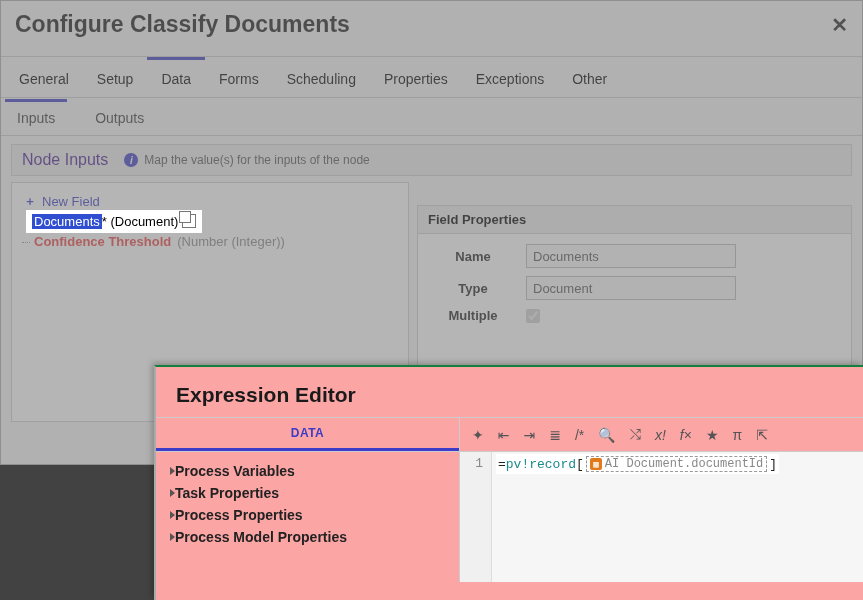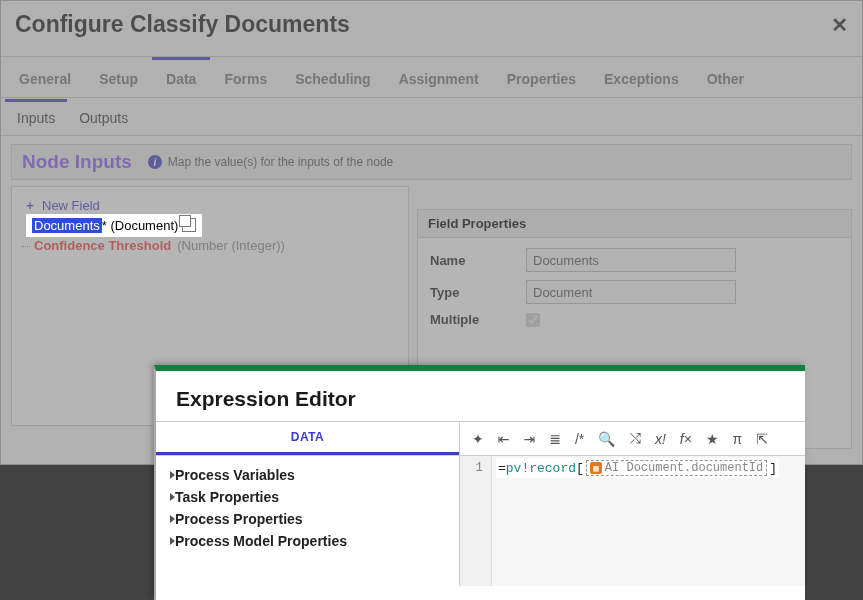--- a/index.html
+++ b/index.html
@@ -3,57 +3,57 @@
 <meta charset="utf-8">
 <style>
   * { box-sizing: border-box; margin: 0; padding: 0; }
   html, body { width: 863px; height: 600px; font-family: Arial, Helvetica, sans-serif; font-size: 13px; background: #000; overflow: hidden; }
   .overlay { position: absolute; inset: 0; background: rgba(120,120,120,0.55); pointer-events: none; z-index: 5; }
   .dialog { position: absolute; top: 0; left: 0; width: 863px; height: 465px; background: #f7f7f7; border: 1px solid #aaa; }
   .dialog-header { display: flex; align-items: center; justify-content: space-between; padding: 10px 14px 18px 14px; }
   .dialog-header h1 { font-size: 23px; font-weight: 700; color: #1a1a1a; }
   .close-x { font-size: 20px; font-weight: 900; color: #222; cursor: pointer; }
   .tabstrip { height: 42px; display: flex; align-items: center; border-top: 1px solid #ccc; border-bottom: 1px solid #ccc; background: #f7f7f7; padding: 0 4px; gap: 0; }
-  .tab { padding: 0 14px; height: 40px; display: flex; align-items: center; color: #737373; font-size: 14px; cursor: pointer; border-top: 3px solid transparent; font-weight: bold; }
+  .tab { padding: 0 14px; height: 40px; display: flex; align-items: center; color: #000000; font-size: 14px; cursor: pointer; border-top: 3px solid transparent; }
   .tab.active { border-top: 3px solid #3c3cc8; }
-  .subtabs { height: 38px; display: flex; align-items: center; padding: 0 4px; border-bottom: 1px solid #ccc; }
+  .subtabs { height: 38px; display: flex; align-items: center; padding: 0 4px; border-bottom: 1px solid #ccc; gap: 16px; }
   .subtab { padding: 0 12px; height: 36px; display: flex; align-items: center; font-size: 14px; color: #3a3a3a; cursor: pointer; border-top: 3px solid transparent; }
   .subtab.active { border-top: 3px solid #3c3cc8; }
   .panel-body { padding: 8px 10px; }
   .section-header { background: #eee; border: 1px solid #d0d0d0; padding: 6px 10px; display: flex; align-items: center; gap: 16px; }
-  .section-header .title { font-weight: 700; color: #8b5cf6; font-size: 19px; }
+  .section-header .title { font-weight: 400; color: #4c1d95; font-size: 16px; }
   .section-header .hint { color: #555; font-size: 12px; display: flex; align-items: center; gap: 6px; }
   .info-icon { width: 14px; height: 14px; border-radius: 50%; background: #3c3cc8; color: #fff; font-size: 10px; display: inline-flex; align-items: center; justify-content: center; font-weight: 700; font-style: italic; }
   .two-col { display: flex; gap: 8px; margin-top: 6px; }
   .col { border: 1px solid #d0d0d0; background: #fff; }
   .col.left { flex: 0 0 398px; height: 240px; padding: 8px 6px; }
   .col.right { flex: 1; height: 240px; margin-top: 23px; }
   .new-input { color: #3c3cc8; font-size: 13px; display: flex; align-items: center; gap: 6px; padding: 2px 6px; cursor: pointer; }
   .plus { color: #3c3cc8; font-weight: 900; font-size: 12px; }
   .tree-row { padding: 3px 4px 3px 16px; display: flex; align-items: center; gap: 6px; position: relative; }
   .tree-row::before { content: ""; position: absolute; left: 4px; top: 50%; width: 8px; border-top: 1px dotted #999; }
   .tree-row .name { font-weight: 700; color: #ef4444; }
   .tree-row .type { color: #888; }
   .copy-icon { width: 14px; height: 14px; border: 1px solid #777; display: inline-block; position: relative; }
   .copy-icon::after { content: ""; position: absolute; width: 10px; height: 10px; border: 1px solid #777; left: -4px; top: -4px; background: #fff; }
   .highlight-row { background: #fff; outline: 2px solid #fff; position: relative; z-index: 6; display: inline-flex; padding: 2px 4px; margin-left: 10px; }
   .highlight-row .name { background: #2f4fd0; color: #fff; padding: 0 2px; }
   .fp-header { background: #eee; border-bottom: 1px solid #d0d0d0; padding: 6px 10px; font-weight: 700; font-size: 13px; }
   .fp-body { padding: 10px 12px; }
   .fp-row { display: flex; align-items: center; margin-bottom: 8px; }
-  .fp-row label { width: 96px; text-align: left; font-weight: 700; color: #222; font-size: 13px; padding-right: 10px; }
+  .fp-row label { width: 96px; text-align: center; font-weight: 700; color: #222; font-size: 13px; padding-right: 10px; }
   .fp-row input[type=text] { width: 210px; height: 24px; border: 1px solid #bbb; background: #f8f8f8; padding: 0 6px; font-size: 13px; color: #555; }
   .fp-row input[type=checkbox] { width: 14px; height: 14px; accent-color: #999; }
   .value-area { display: flex; align-items: center; gap: 8px; position: relative; z-index: 6; background: #fff; padding: 4px; }
   .value-area input { border: 2px solid #2f4fd0 !important; background: #fff !important; width: 160px !important; height: 24px; }
   .edit-icon { color: #2f4fd0; font-size: 14px; cursor: pointer; }
   .list-icon { color: #777; font-size: 16px; cursor: pointer; }
 
   
-  .editor { position: absolute; left: 154px; top: 365px; width: 651px; height: 235px; background: #ffffff; border-top: 6px solid #15803d; border-left: 2px solid #aaa; z-index: 10; box-shadow: -2px -2px 6px rgba(0,0,0,0.25); }
+  .editor { position: absolute; left: 154px; top: 365px; width: 709px; height: 235px; background: #fca5a5; border-top: 2px solid #15803d; border-left: 2px solid #aaa; z-index: 10; box-shadow: -2px -2px 6px rgba(0,0,0,0.25); }
   .editor-header { padding: 16px 20px 10px 20px; }
   .editor-header h2 { font-size: 21px; font-weight: 700; color: #1a1a1a; }
   .editor-body { display: flex; border-top: 1px solid #ccc; }
   .ed-left { width: 304px; border-right: 1px solid #ccc; }
   .ed-tabs { display: flex; height: 34px; border-bottom: 1px solid #ccc; }
   .ed-tab { flex: 1; display: flex; align-items: center; justify-content: center; font-size: 12px; font-weight: 700; letter-spacing: 0.5px; color: #555; cursor: pointer; border-bottom: 3px solid transparent; }
   .ed-tab.active { color: #3c3cc8; border-bottom: 3px solid #3c3cc8; }
   .ed-tree { padding: 8px 14px; }
   .ed-tree-item { display: flex; align-items: center; padding: 3px 0; font-size: 14px; font-weight: 700; color: #222; cursor: pointer; }
   .caret { display: inline-block; width: 0; height: 0; border-left: 5px solid #555; border-top: 4px solid transparent; border-bottom: 4px solid transparent; }
@@ -79,21 +79,20 @@
     <h1>Configure Classify Documents</h1>
     <div class="close-x">✕</div>
   </div>
 
   <div class="tabstrip">
     <div class="tab">General</div>
     <div class="tab">Setup</div>
     <div class="tab active">Data</div>
     <div class="tab">Forms</div>
     <div class="tab">Scheduling</div>
-    <div class="tab">Assignment</div>
     <div class="tab">Properties</div>
     <div class="tab">Exceptions</div>
     <div class="tab">Other</div>
   </div>
 
   <div class="subtabs">
     <div class="subtab active">Inputs</div>
     <div class="subtab">Outputs</div>
   </div>
 

